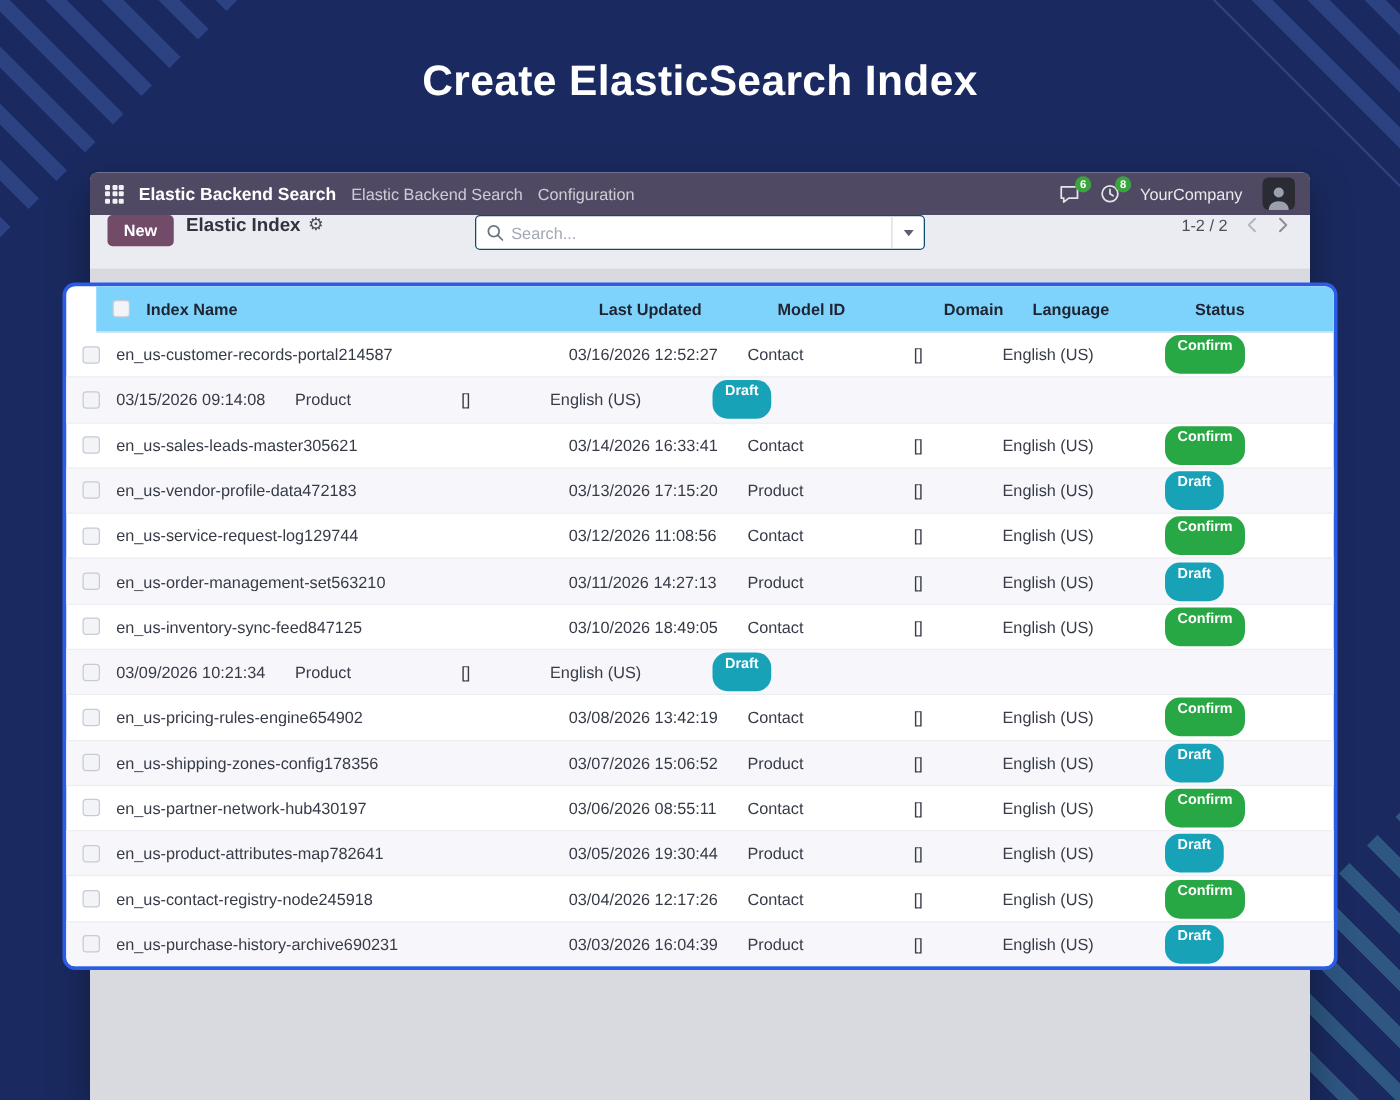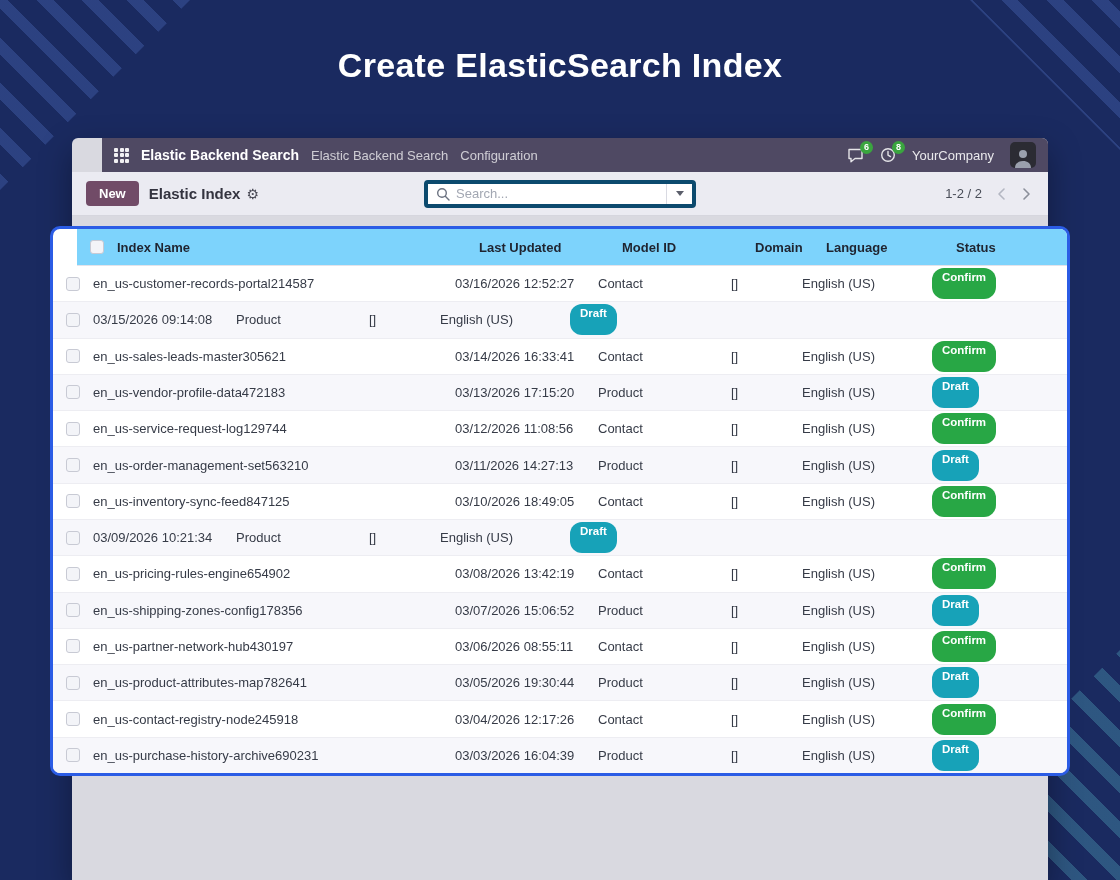--- a/index.html
+++ b/index.html
@@ -41,21 +41,21 @@
     background: #d9d9e0;
     border-radius: 6px 6px 0 0;
     box-shadow: 0 12px 32px rgba(0,0,0,0.35);
     overflow: hidden;
   }
 
   
   .topbar {
     height: 34px; background: #4f4963;
     display: flex; align-items: center;
-    padding: 0 12px; gap: 12px; margin-left: 30px;
+    padding: 0 12px; gap: 12px;
   }
   .apps-grid {
     display: grid; grid-template-columns: repeat(3, 4px);
     grid-auto-rows: 4px; gap: 1.5px; cursor: pointer;
   }
   .apps-grid span { background: rgba(255,255,255,0.92); border-radius: 1px; }
   .app-name { color:#ffffff; font-weight:bold; font-size:14px; white-space:nowrap; cursor:pointer; }
   .top-menu { color: rgba(255,255,255,0.72); font-size: 13px; white-space: nowrap; cursor:pointer; }
   .top-menu:first-of-type { margin-left: 6px; }
   .topbar-right { margin-left:auto; display:flex; align-items:center; gap:16px; }
@@ -69,35 +69,35 @@
   .company { color: rgba(255,255,255,0.88); font-size: 13px; cursor:pointer; }
   .avatar {
     width:26px; height:26px; border-radius:5px; overflow:hidden;
     background:#2b2b33; display:flex; align-items:flex-end; justify-content:center;
     cursor:pointer;
   }
 
   
   .toolbar {
     height: 44px; background: #ebebf2;
-    display: flex; align-items: center;
+    display: flex; align-items: flex-start;
     padding: 0 14px; position: relative;
     border-bottom: 1px solid #d6d6de;
   }
   .btn-new {
     background: #714B67; color:#fff; border:none;
     font-family: inherit; font-size: 13px; font-weight: bold;
     padding: 5px 13px; border-radius: 4px; cursor: pointer;
   }
   .view-title { margin-left: 10px; font-size: 15px; font-weight: bold; color:#33333f; }
   .gear { margin-left: 6px; font-family:"DejaVu Sans", sans-serif; font-size: 14px; color:#4b4b57; cursor:pointer; }
   .searchbox {
     position:absolute; left:50%; transform:translateX(-50%);
-    width:272px; height:28px; background:#ffffff;
-    border:4px solid #0c4a6e; border-radius:4px;
+    width:360px; height:28px; background:#ffffff;
+    border:1px solid #0c4a6e; border-radius:4px;
     display:flex; align-items:center; padding-left:8px;
   }
   .searchbox input {
     border:none; outline:none; flex:1; font-family:inherit;
     font-size:13px; color:#3c4049; margin-left:6px; background:transparent;
   }
   .searchbox input::placeholder { color:#a2a7b2; }
   .search-caret {
     width:26px; height:100%; border-left:1px solid #d9dae2;
     display:flex; align-items:center; justify-content:center; cursor:pointer;

